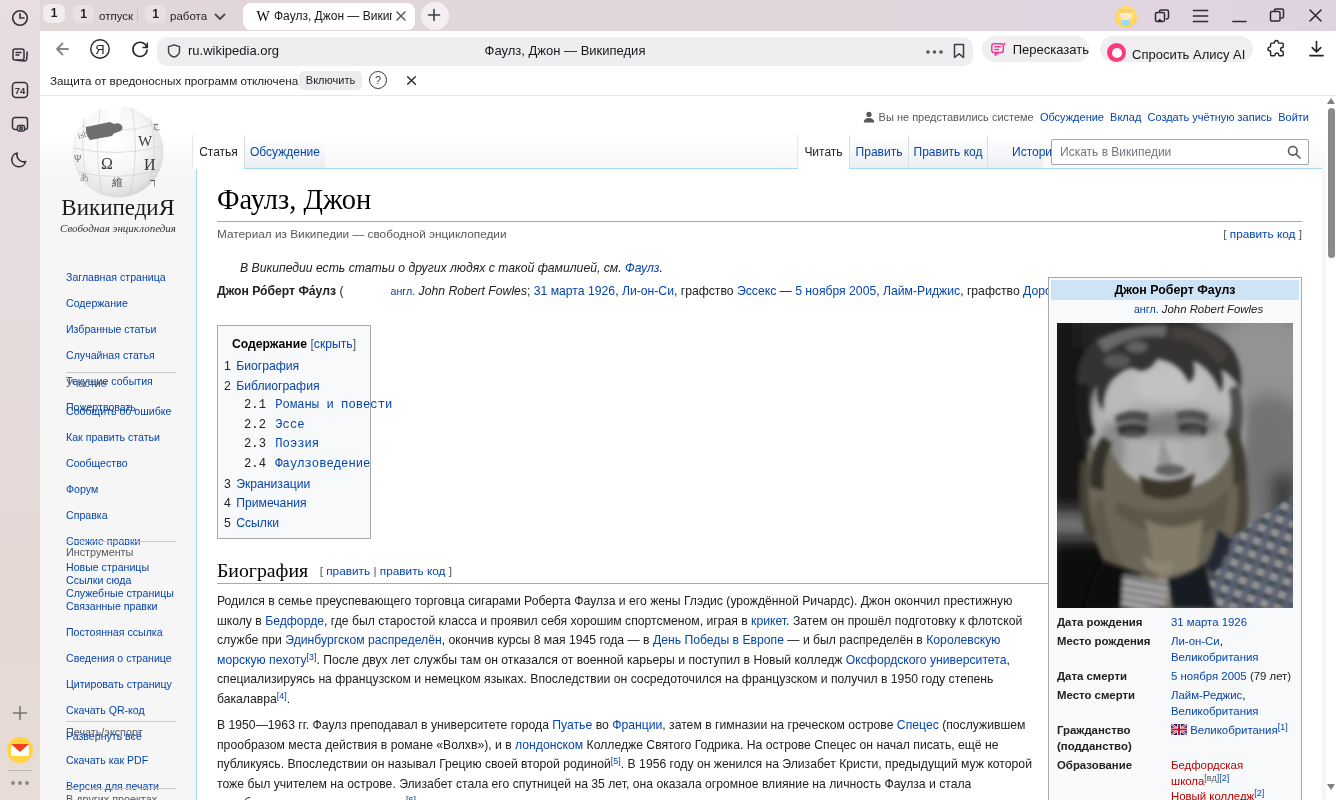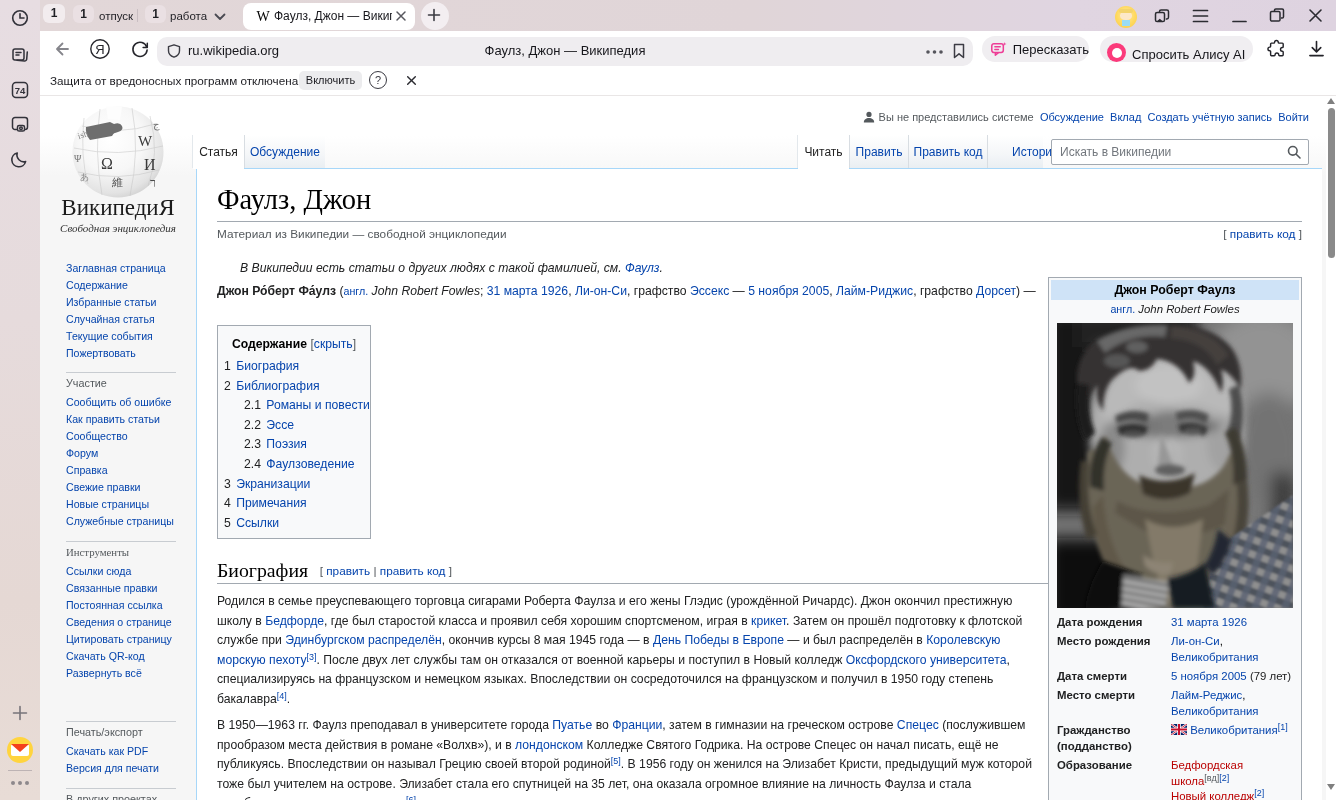--- a/index.html
+++ b/index.html
@@ -36,31 +36,31 @@
 #wcontent { position:absolute; left:156px; top:72px; width:1126px; height:632px; background:#fff; border-left:1px solid #a7d7f9; border-top:1px solid #a7d7f9; }
 a { text-decoration:none; color:#0645ad; }
 #personal { position:absolute; top:13px; right:27px; font-size:11px; color:#54595d; }
 .vtab { position:absolute; top:39px; height:33px; background:linear-gradient(180deg,#ffffff 0%,#f4f6f8 60%,#e9eef2 100%);
   border-left:1px solid #d8dde2; text-align:center; font-size:12px; line-height:35px; }
 .vtab.left { border-left:1px solid #e3e8ec; }
 #searchbox { position:absolute; left:1011px; top:43px; width:258px; height:26px; border:1px solid #a2a9b1; border-radius:2px;
   background:#fff; font-size:12px; padding:5px 0 0 8px; }
 #wlogo { position:absolute; left:0; top:10px; width:156px; text-align:center; }
 .sgroup { position:absolute; left:26px; width:131px; }
-.slink { font-size:10.6px; line-height:17px; }
+.slink { font-size:10.6px; line-height:17px;margin-top:9px; }
 .slink a { color:#0645ad; }
 .shead { position:absolute; left:26px; width:110px; font-size:10.8px; color:#54595d; border-top:1px solid #c8ccd1; padding-top:4px; }
 #h1t { position:absolute; left:177px; top:88px; font-family:"Liberation Serif",serif; font-size:28.5px; color:#000; }
 .para { position:absolute; color:#202122; }
 .pline { font-size:12.2px; line-height:19.5px; white-space:nowrap; }
 .pline sup, .ibv sup { font-size:9px; vertical-align:baseline; position:relative; top:-4px; line-height:0; }
-a.sm { font-size:10.7px; }
+a.sm { font-size:10.7px;margin-left:47px; }
 #toc { position:absolute; left:177px; top:229px; width:154px; height:214px; background:#f8f9fa; border:1px solid #a2a9b1; padding:11px 0 0 0; font-size:12.2px; }
 .tocl { line-height:19.6px; padding-left:6px; white-space:nowrap; color:#202122; }
-.tocl.ind { padding-left:26px; }
+.tocl.ind { padding-left:26px;font-family:Liberation Mono, monospace; }
 .tn { margin-right:2px; }
 #h2bio { position:absolute; left:177px; top:463px; font-family:"Liberation Serif",serif; font-size:19.8px; color:#000; }
 #h2bio .edit { font-family:"Liberation Sans",sans-serif; font-size:11.8px; color:#54595d; position:relative; top:-2px; }
 #infobox { position:absolute; left:1008px; top:181px; width:254px; background:#f8f9fa; border:1px solid #a2a9b1; height:523px; border-bottom:0; }
 #ibhead { background:#cfe3f7; text-align:center; font-weight:bold; font-size:12.4px; color:#000; padding:3px 0; margin:2px 2px 0 2px; }
 #ibsub { text-align:center; font-size:11.4px; padding:3px 0 4px 0; color:#202122; }
 #ibphoto { margin:4px auto 0 auto; width:236px; height:285px; }
 .ibrow { position:absolute; left:1017px; width:240px; font-size:11.4px; line-height:15.6px; display:flex; }
 .ibl { width:114px; font-weight:bold; color:#202122; flex:none; }
 .ibv { flex:1; }
@@ -299,21 +299,21 @@
     <div class="sgroup" style="top:298px;">
       <div class="slink"><a>Сообщить об ошибке</a></div>
       <div class="slink"><a>Как править статьи</a></div>
       <div class="slink"><a>Сообщество</a></div>
       <div class="slink"><a>Форум</a></div>
       <div class="slink"><a>Справка</a></div>
       <div class="slink"><a>Свежие правки</a></div>
       <div class="slink"><a>Новые страницы</a></div>
       <div class="slink"><a>Служебные страницы</a></div>
     </div>
-    <div class="shead" style="top:445px;font-family:Liberation Serif, serif;">Инструменты</div>
+    <div class="shead" style="top:445px;">Инструменты</div>
     <div class="sgroup" style="top:467px;">
       <div class="slink"><a>Ссылки сюда</a></div>
       <div class="slink"><a>Связанные правки</a></div>
       <div class="slink"><a>Постоянная ссылка</a></div>
       <div class="slink"><a>Сведения о странице</a></div>
       <div class="slink"><a>Цитировать страницу</a></div>
       <div class="slink"><a>Скачать QR-код</a></div>
       <div class="slink"><a>Развернуть всё</a></div>
     </div>
     <div class="shead" style="top:625px;">Печать/экспорт</div>

